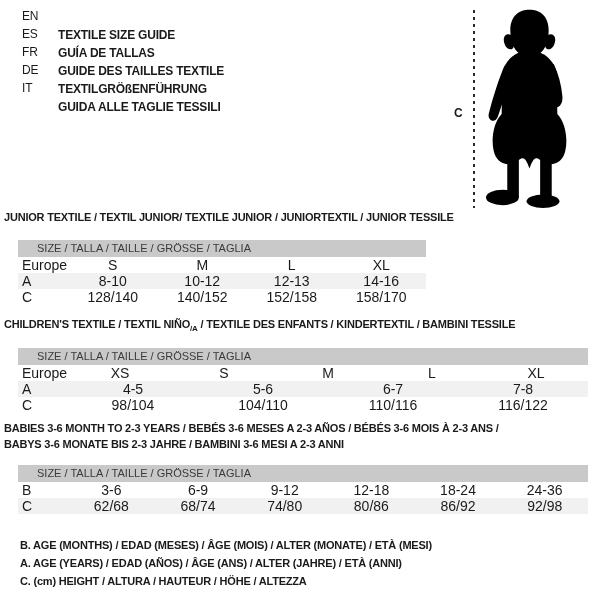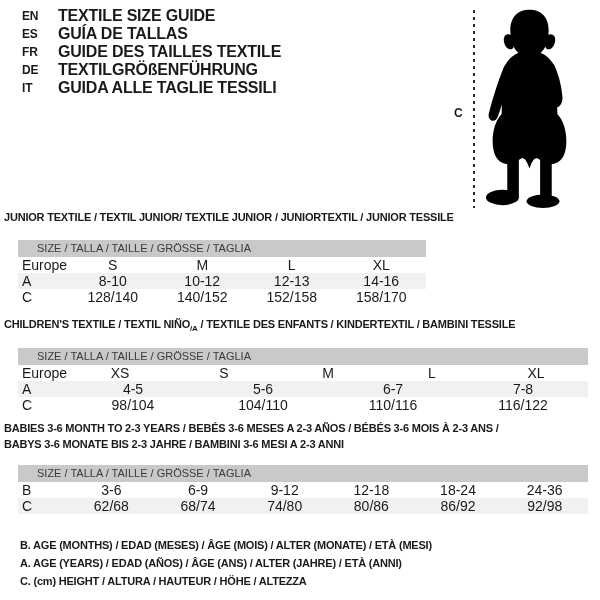--- a/index.html
+++ b/index.html
@@ -6,22 +6,22 @@
   body{
     width:600px;height:600px;background:#ffffff;position:relative;
     font-family:"Liberation Sans","DejaVu Sans",sans-serif;
     color:#1a1a1a;overflow:hidden;
   }
   .abs{position:absolute;}
 
   
   .langs{left:22px;top:7px;}
   .lang-row{display:flex;height:18px;line-height:18px;}
-  .lang-code{width:36px;font-weight:bold;font-size:12px;letter-spacing:-0.2px;}
-  .lang-label{font-weight:bold;font-size:16px;letter-spacing:-0.2px;white-space:nowrap;}
+  .lang-code{width:36px;font-weight:normal;font-size:12px;letter-spacing:-0.2px;}
+  .lang-label{font-weight:bold;font-size:12px;letter-spacing:-0.2px;white-space:nowrap;margin-top:19px;}
 
   
   .measure-line{left:473px;top:10px;width:2px;height:198px;
     background:repeating-linear-gradient(to bottom,#2b2b2b 0 3px,transparent 3px 7px);}
   .height-label{left:454px;top:106px;font-size:12px;font-weight:bold;}
   .baby{left:481px;top:6px;width:97px;height:203px;}
 
   
   .sec-title{left:4px;font-weight:bold;font-size:11px;letter-spacing:-0.2px;white-space:nowrap;}
   .sec-title .subscript{font-size:8px;vertical-align:sub;}

